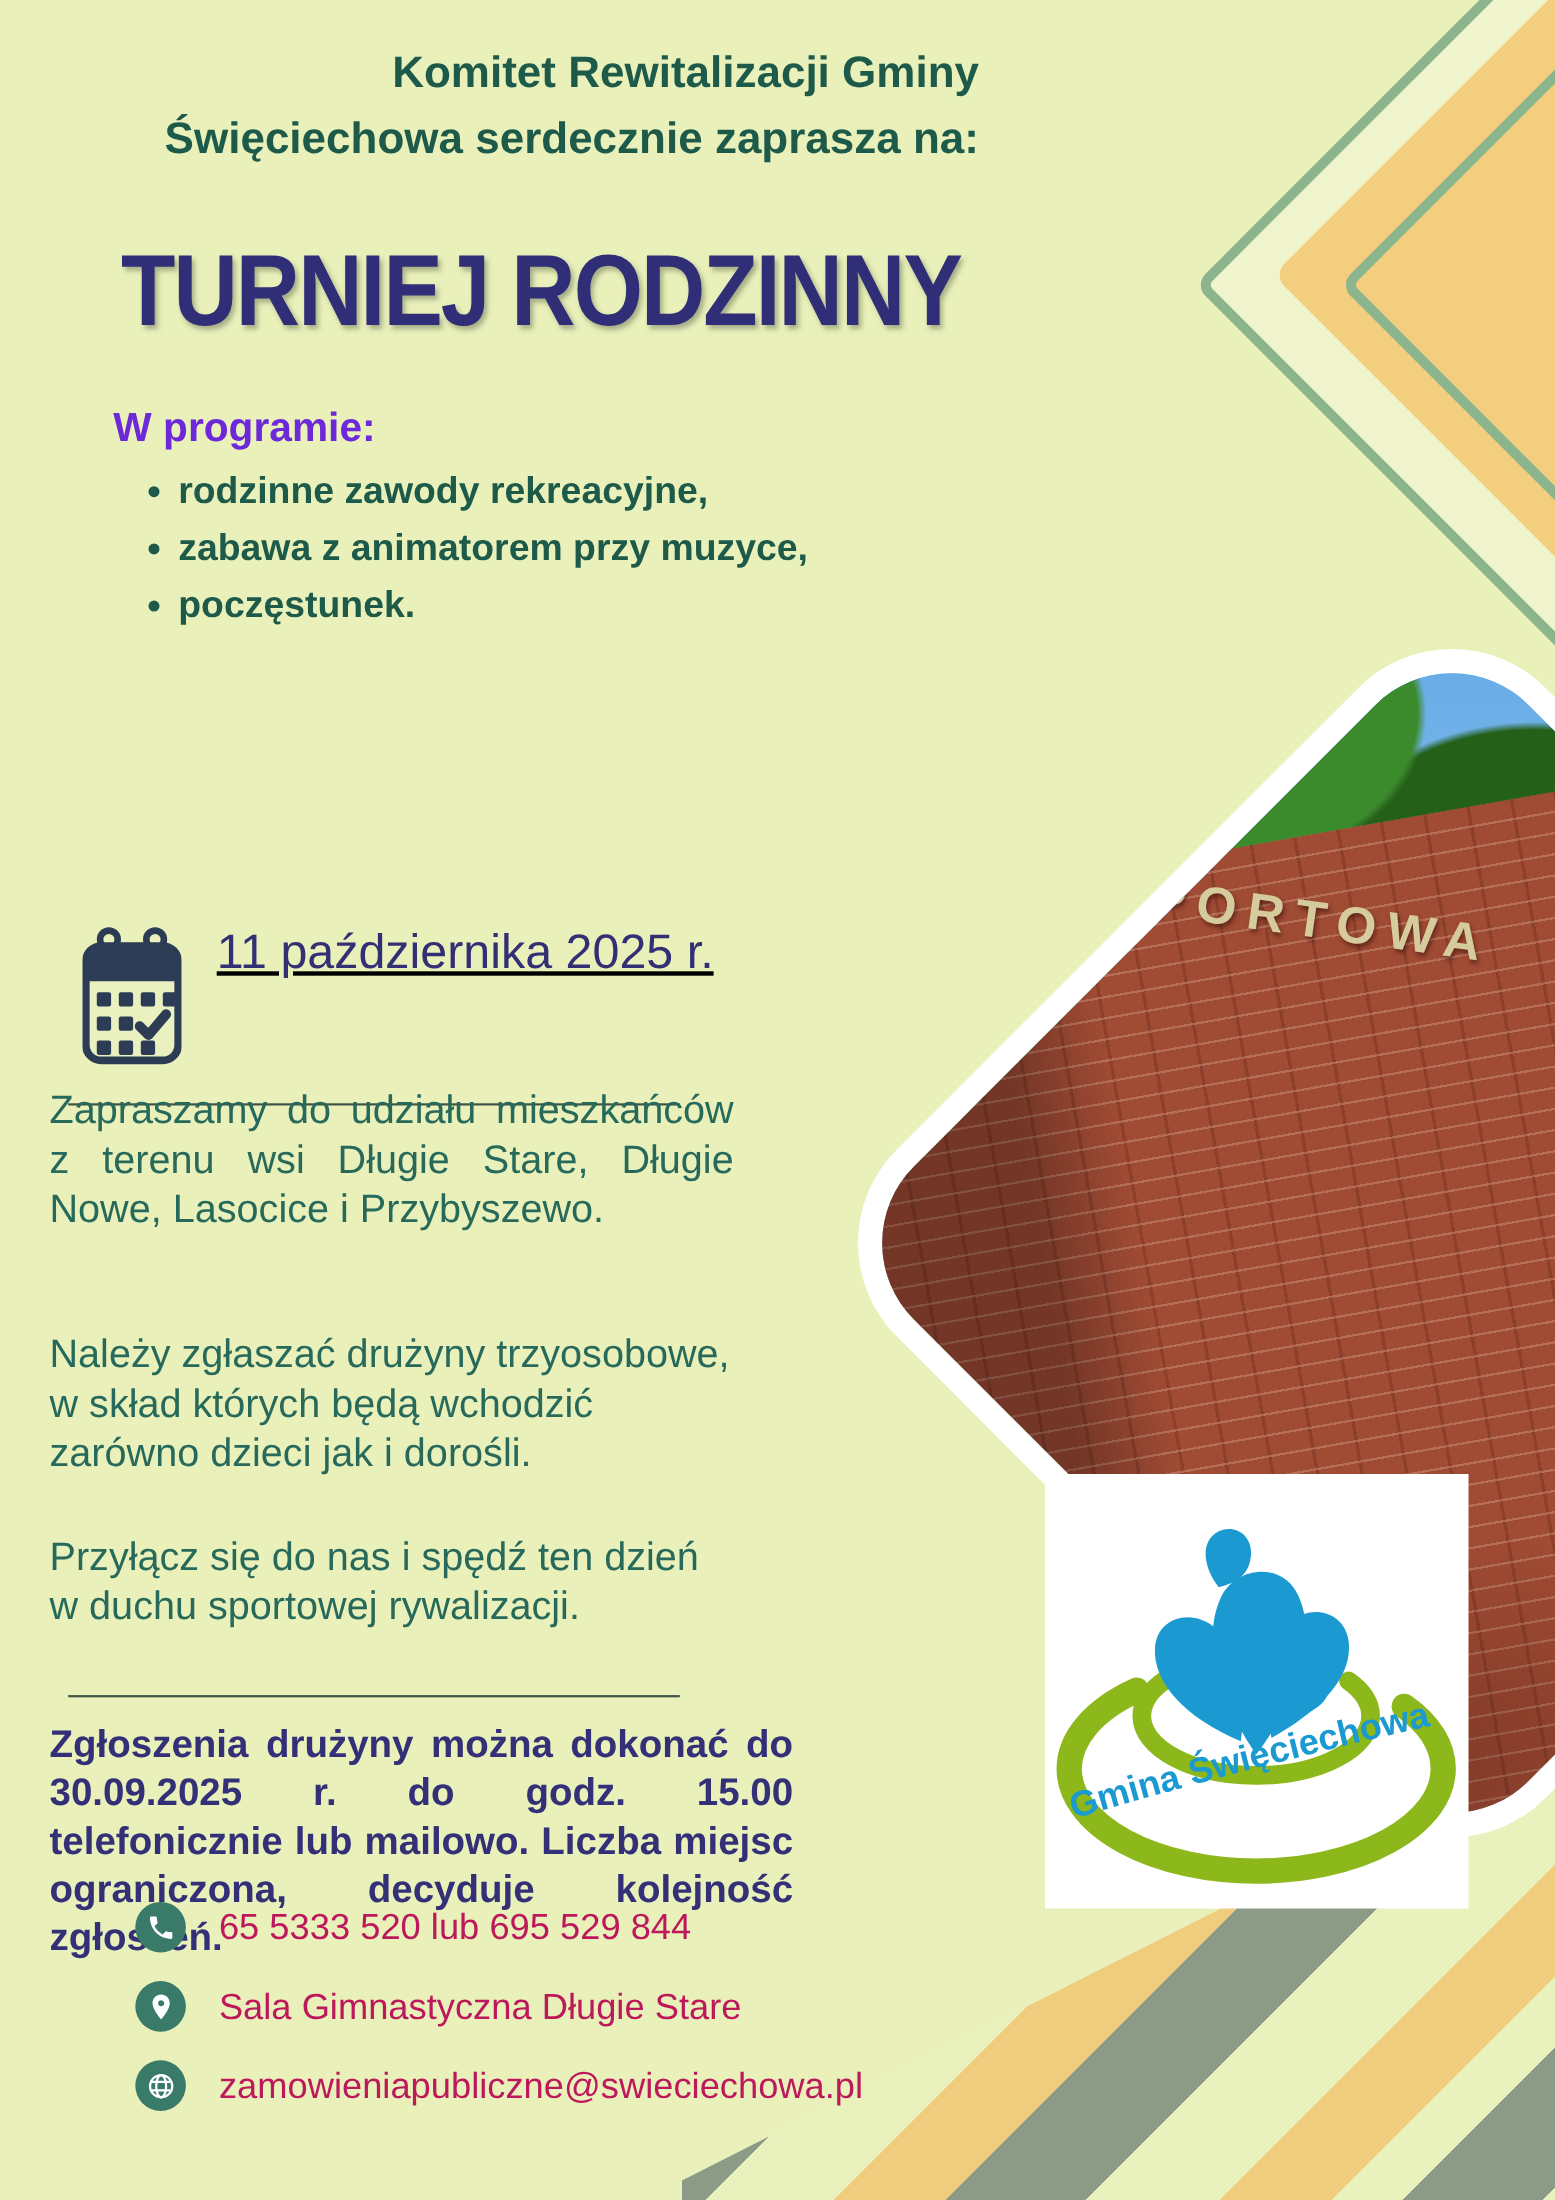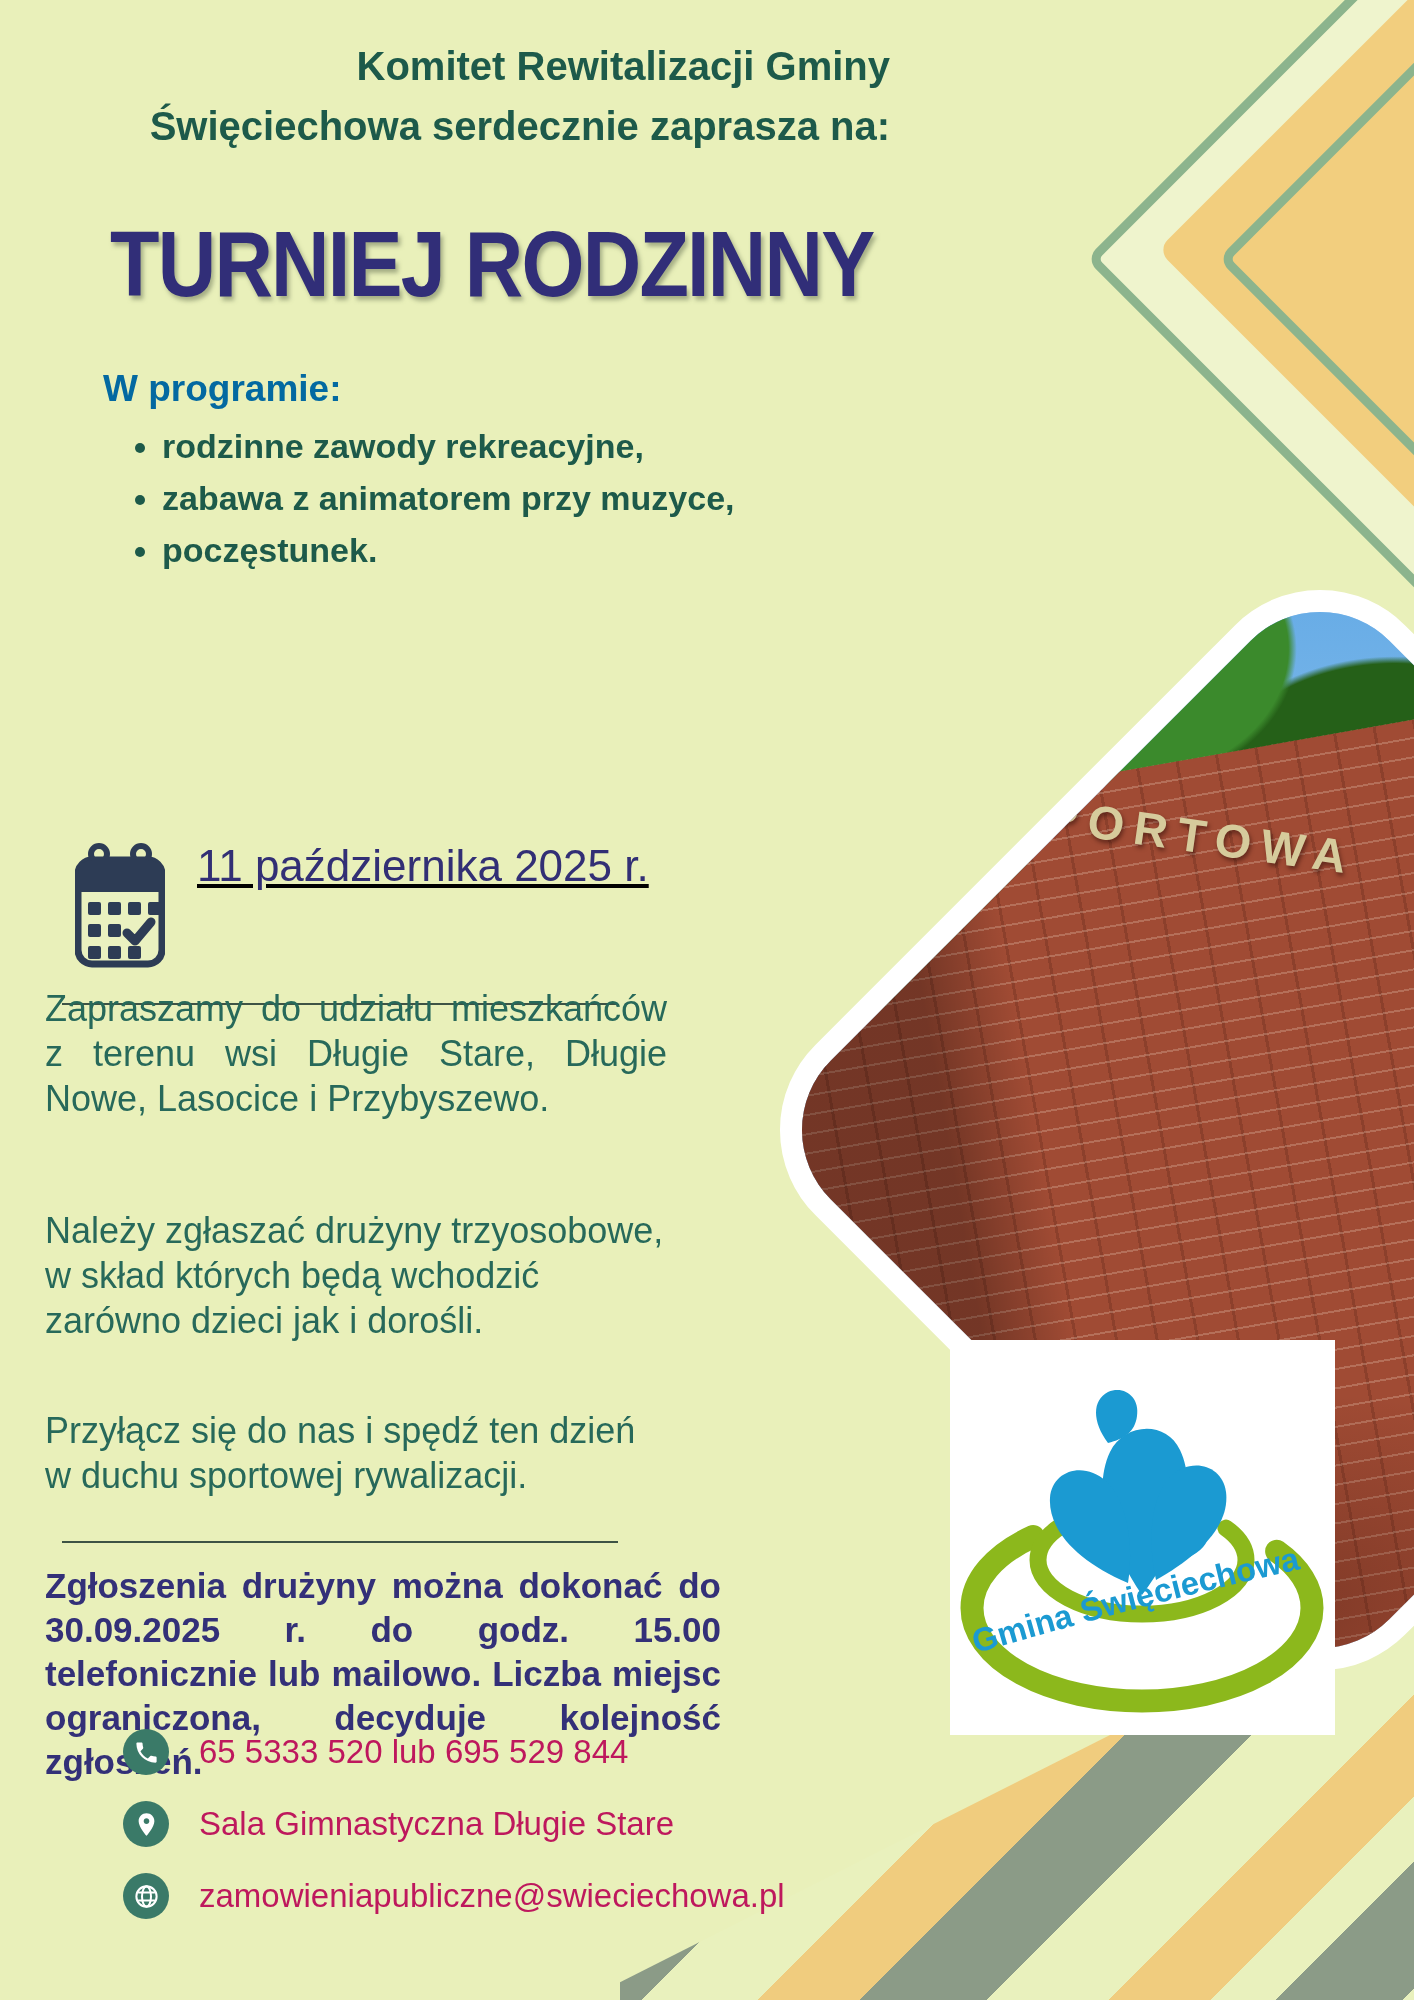--- a/index.html
+++ b/index.html
@@ -56,31 +56,31 @@
   .logo-box{position:absolute;left:950px;top:1340px;width:385px;height:395px;background:#ffffff;z-index:4;}
   .logo-box svg{display:block;width:100%;height:100%;}
 
   
   .content{position:absolute;inset:0;z-index:5;}
   .hdr{position:absolute;left:40px;top:36px;width:850px;text-align:right;
     font-weight:700;font-size:40px;line-height:60px;color:#1d5a4a;}
   .title{position:absolute;left:110px;top:212px;font-weight:800;font-size:92px;letter-spacing:-2px;
     color:#312e78;transform:scaleX(0.88);transform-origin:0 50%;white-space:nowrap;
     text-shadow:3px 4px 5px rgba(110,120,90,0.55);}
-  .prog-head{position:absolute;left:103px;top:368px;font-weight:700;font-size:37px;color:#0369a1;}
+  .prog-head{position:absolute;left:103px;top:368px;font-weight:700;font-size:37px;color:#6d28d9;}
   .prog-list{position:absolute;left:132px;top:420px;margin:0;padding-left:30px;list-style:disc;
     font-weight:700;font-size:34px;line-height:52px;color:#1d5a4a;}
   .sched{position:absolute;left:75px;top:838px;display:flex;gap:32px;align-items:flex-start;text-decoration:underline;}
   .sched-text{font-weight:400;font-size:44px;line-height:56px;color:#322f75;}
   .rule{position:absolute;left:62px;width:556px;height:0;border-top:2px solid #3e5345;}
   .rule1{top:1003px;} .rule2{top:1541px;}
   .para{position:absolute;left:45px;width:622px;font-weight:400;font-size:36px;line-height:45px;color:#27695a;}
   .p1{top:986px;text-align:justify;}
   .p2{top:1208px;}
-  .p3{top:1392px;margin-top:16px;}
+  .p3{top:1392px;}
   .p4{position:absolute;left:45px;top:1564px;width:676px;font-weight:700;font-size:35px;
       line-height:44px;color:#333078;text-align:justify;}
   .contacts{position:absolute;left:123px;top:1729px;}
   .crow{display:flex;align-items:center;gap:30px;margin-bottom:26px;}
   .cicon{width:46px;height:46px;border-radius:50%;background:#3a7a68;display:flex;
          align-items:center;justify-content:center;flex:0 0 auto;}
   .cicon svg{width:27px;height:27px;}
   .ctext{font-weight:400;font-size:33px;color:#be185d;white-space:nowrap;}
 </style>
 </head>

